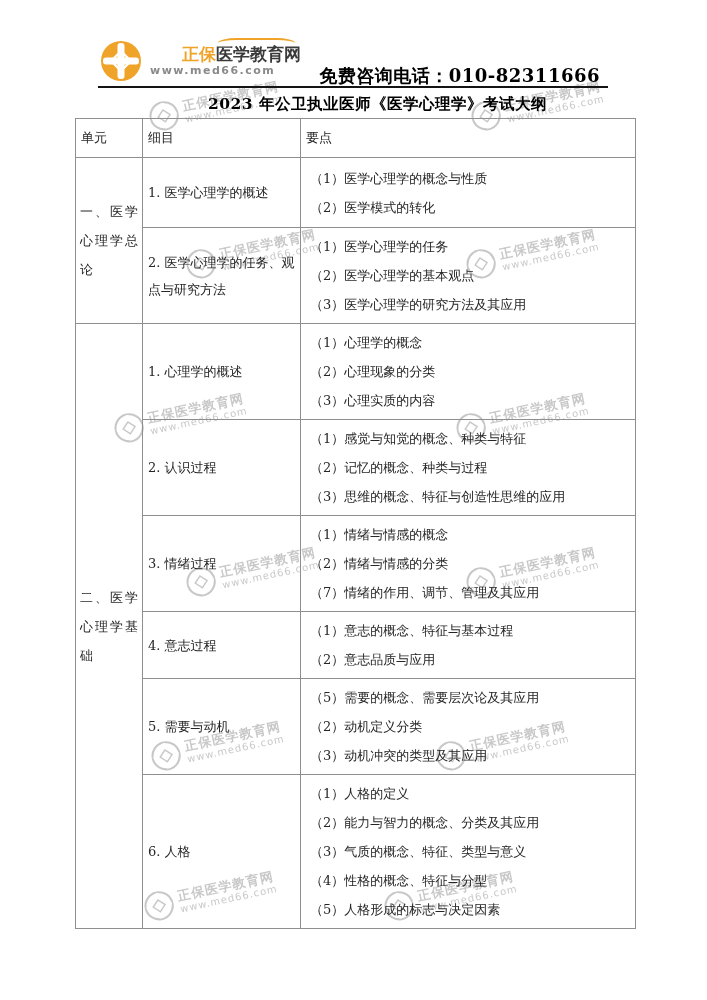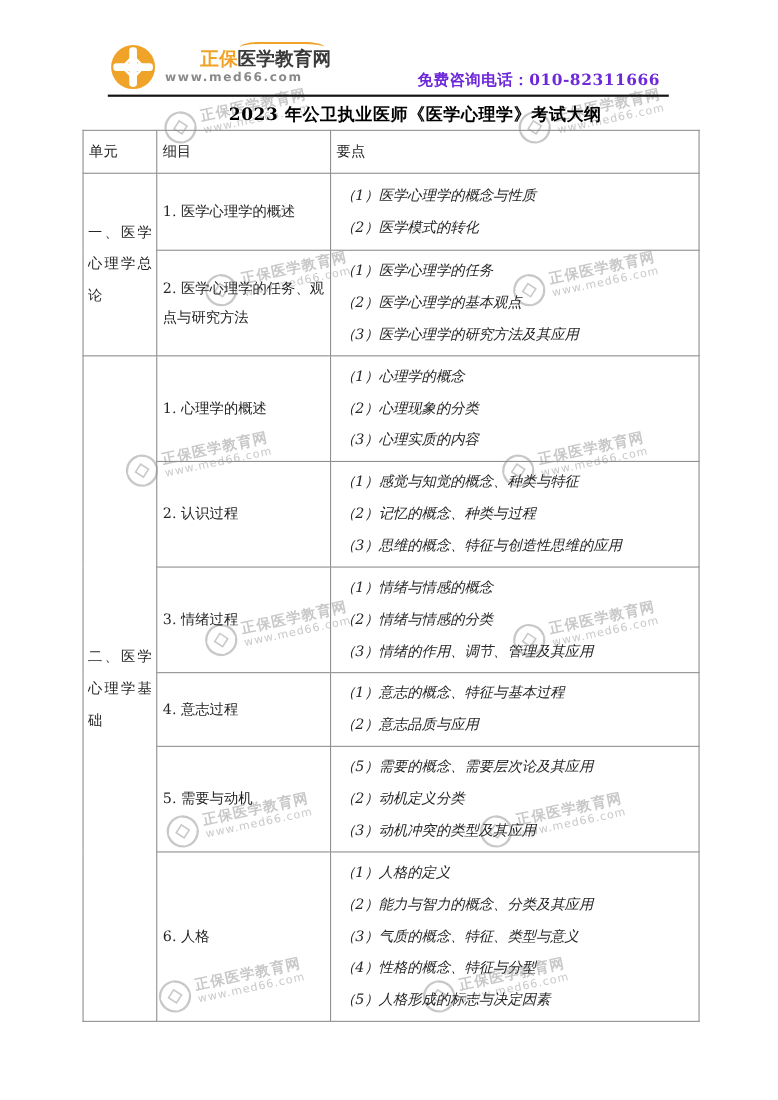--- a/index.html
+++ b/index.html
@@ -38,21 +38,21 @@
     border-top:2px solid #f0a329;
     border-radius:50% / 100% ;
   }
   .brand-url{
     font-size:11px;font-weight:bold;color:#8a8a8a;
     letter-spacing:1.5px;line-height:14px;
     font-family:"DejaVu Sans","Liberation Sans",sans-serif;
   }
   .phone{
     position:absolute;right:107px;top:64px;z-index:2;
-    font-size:14px;font-weight:600;color:#6d28d9;
+    font-size:18px;font-weight:600;color:#000000;
     letter-spacing:.5px;white-space:nowrap;
   }
   .header-rule{
     position:absolute;left:98px;top:86px;z-index:2;
     width:510px;height:2px;background:#141414;
   }
   
   .doc-title{
     position:absolute;left:0;top:94px;z-index:2;
     width:100%;text-align:center;
@@ -86,21 +86,21 @@
   }
   td.item{
     vertical-align:middle;
     padding:2px 5px;
     line-height:27px;
   }
   td.points{
     vertical-align:middle;
     padding:4px 6px 4px 9px;
   }
-  .point-line{line-height:29px;white-space:nowrap;font-style:italic;}
+  .point-line{line-height:29px;white-space:nowrap;}
 </style>
 </head>
 <body>
 
 <div class="page">
 
   <div class="watermark-layer" id="wm-layer">
       <div class="wm" style="left: 148px; top: 90px;">
         <svg width="30" height="30" viewBox="0 0 42 42">
           <circle cx="21" cy="21" r="19" fill="none" stroke="currentColor" stroke-width="3"></circle>
@@ -312,21 +312,21 @@
         <div class="point-line">（1）感觉与知觉的概念、种类与特征</div>
         <div class="point-line">（2）记忆的概念、种类与过程</div>
         <div class="point-line">（3）思维的概念、特征与创造性思维的应用</div>
       </td>
     </tr>
     <tr style="height:88px">
       <td class="item">3. 情绪过程</td>
       <td class="points">
         <div class="point-line">（1）情绪与情感的概念</div>
         <div class="point-line">（2）情绪与情感的分类</div>
-        <div class="point-line">（3）情绪的作用、调节、管理及其应用</div>
+        <div class="point-line">（7）情绪的作用、调节、管理及其应用</div>
       </td>
     </tr>
     <tr style="height:67px">
       <td class="item">4. 意志过程</td>
       <td class="points">
         <div class="point-line">（1）意志的概念、特征与基本过程</div>
         <div class="point-line">（2）意志品质与应用</div>
       </td>
     </tr>
     <tr style="height:87px">

